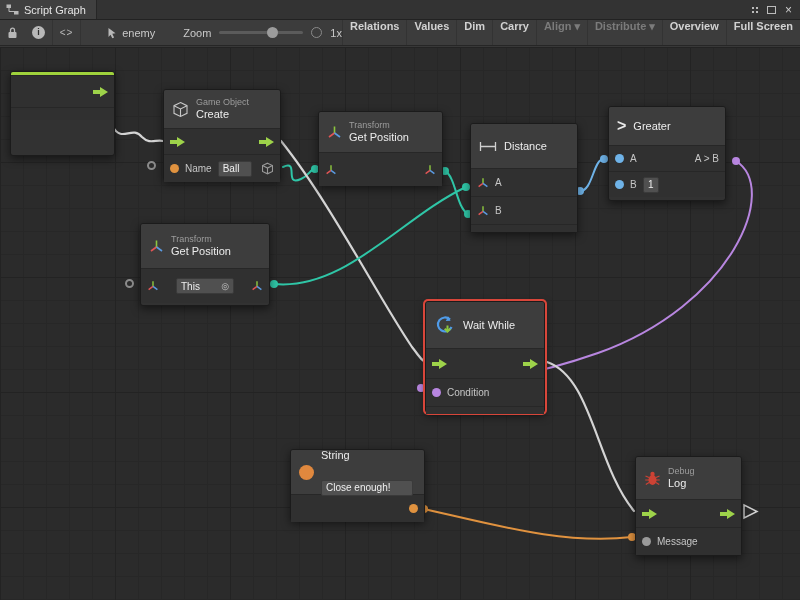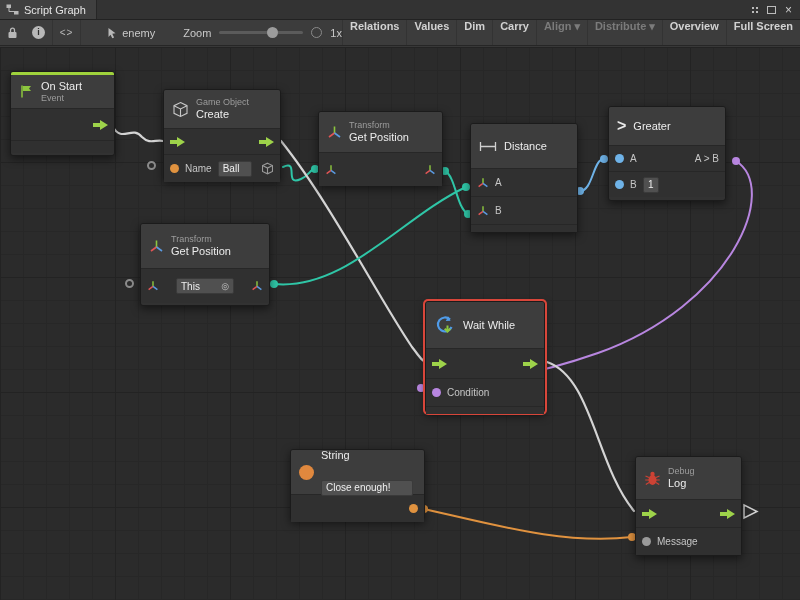--- a/index.html
+++ b/index.html
@@ -176,30 +176,20 @@
         <circle cx="632" cy="490" r="4" fill="#e0923f"></circle>
       </g>
       <path d="M744,458 L757,464.5 L744,471 Z" fill="none" stroke="#cfcfcf" stroke-width="1.5"></path>
     </svg>
 
     <span class="hollow" style="left:147px;top:114px"></span>
     <span class="hollow" style="left:125px;top:232px"></span>
 
     <div class="node" style="left:10px;top:24px;width:105px;height:85px">
       <div class="accent"></div>
-      <div class="n-header" style="height:33px">
-        <svg width="15" height="15" viewBox="0 0 15 15">
-            <path d="M3 1.5v12" stroke="#8cc63e" stroke-width="1.5"></path>
-            <path d="M4 2h8l-2 2.5L12 7H4z" fill="#8cc63e"></path>
-          </svg>
-        <div>
-          <div class="n-title">On Start</div>
-          <div class="n-cat">Event</div>
-        </div>
-      </div>
       <div class="n-row" style="height:32px;justify-content:flex-end">
         <span class="arrow">
             <svg width="15" height="10" viewBox="0 0 15 10">
               <path d="M0 3h7V0l8 5-8 5V7H0z" fill="#9ed34a"></path>
             </svg>
           </span>
       </div>
       <div class="n-row" style="height:13px"></div>
     </div>
 

